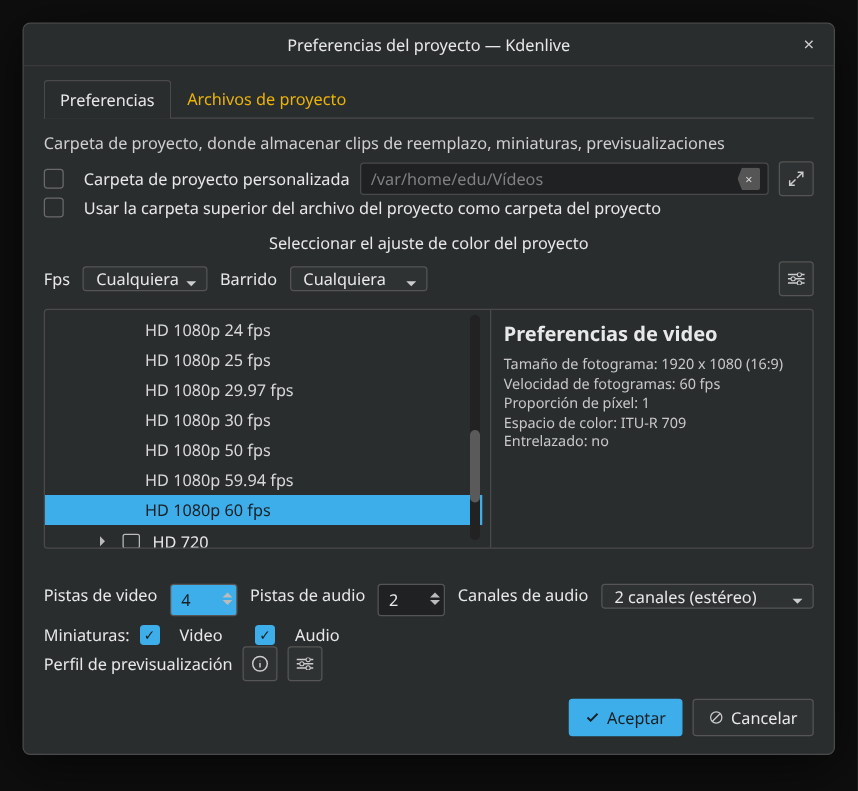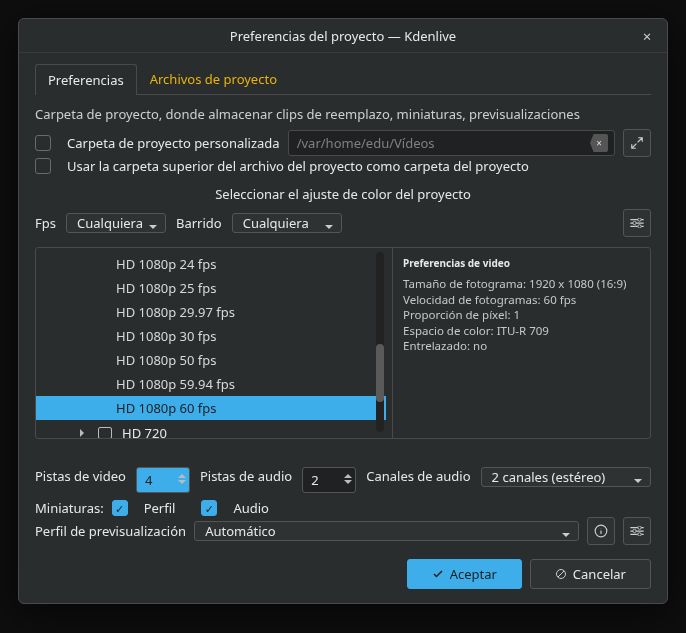--- a/index.html
+++ b/index.html
@@ -27,32 +27,32 @@
 .panel-pair{display:flex;gap:6px;border:1px solid #4a4a4a;border-radius:3px;padding:0;height:192px}
 .tree{width:350px;overflow:hidden;padding:4px 0;position:relative}
 .tree-item{padding:3px 0 3px 80px;color:#d8d8d8;font-size:13px;cursor:pointer;position:relative}
 .tree-item.sel{background:#3daee9;color:#182025}
 .tree-group{padding:4px 0 4px 44px;display:flex;align-items:center;gap:6px}
 .chevron{display:inline-block;width:0;height:0;border:4px solid transparent;border-left-color:#bbb;margin-right:4px}
 .folder{width:14px;height:12px;border:1px solid #bbb;border-radius:2px;display:inline-block;margin-right:4px}
 .scroll{position:absolute;right:2px;top:4px;width:8px;height:180px;background:#222;border-radius:4px}
 .scroll .thumb{position:absolute;left:0;width:8px;height:58px;top:92px;background:#5a5a5a;border-radius:4px}
 .detail{flex:1;padding:8px 10px;border-left:1px solid #4a4a4a}
-.detail h4{font-weight:bold;font-size:10px;margin-bottom:6px}
+.detail h4{font-weight:bold;font-size:16px;margin-bottom:6px}
 .detail p{font-size:11.5px;color:#c8c8c8;line-height:1.35}
 .trackrow{display:flex;align-items:flex-start;gap:10px;margin:28px 0 6px;flex-wrap:nowrap}
 .spin{display:flex;align-items:center;background:#1f2122;border:1px solid #555;border-radius:3px;height:26px;width:54px;padding:0 18px 0 8px;position:relative}
 .spin.hl{background:#3daee9}
 .spin.hl span{color:#182025}
 .spin .ud{position:absolute;right:3px;top:2px;display:flex;flex-direction:column;gap:2px}
 .spin .ud div{width:0;height:0;border:4px solid transparent}
 .spin .ud .u{border-bottom-color:#bbb}
 .spin .ud .d{border-top-color:#bbb}
 .footer{display:flex;justify-content:flex-end;gap:8px;margin-top:14px}
-.btn{border:1px solid #555;background:#2f3233;border-radius:3px;padding:5px 24px;display:flex;align-items:center;gap:6px;cursor:pointer}
+.btn{border:1px solid #555;background:#2f3233;border-radius:3px;padding:5px 12px;display:flex;align-items:center;gap:6px;cursor:pointer}
 .btn.primary{background:#3daee9;border-color:#3daee9;color:#182025}
 .btn.primary span{color:#182025}
 svg{display:block}
 .lbl{white-space:nowrap}
 </style>
 </head>
 <body>
 
 <div class="backdrop"></div>
 
@@ -157,31 +157,28 @@
       </div>
       <span class="lbl">Canales de audio</span>
       <div class="select" style="flex:1">
           <span>2 canales (estéreo)</span>
         </div>
     </div>
 
     <div class="row">
       <span class="lbl">Miniaturas:</span>
       <span class="chk checked"></span>
-      <span class="lbl">Perfil</span>
+      <span class="lbl">Video</span>
       <span style="width:10px"></span>
       <span class="chk checked"></span>
       <span class="lbl">Audio</span>
     </div>
 
     <div class="row">
       <span class="lbl">Perfil de previsualización</span>
-      <div class="select" style="flex:1">
-          <span>Automático</span>
-        </div>
       <div class="iconbtn">
         <svg width="14" height="14" viewBox="0 0 24 24">
             <circle cx="12" cy="12" r="10" fill="none" stroke="#ccc" stroke-width="2"></circle>
             <path d="M12 8v.5M12 11v6" stroke="#ccc" stroke-width="2"></path>
           </svg>
       </div>
       <div class="iconbtn">
         <svg width="14" height="10" viewBox="0 0 16 12">
             <path stroke="#ccc" stroke-width="1.5" d="M0 2h16M0 6h16M0 10h16"></path>
             <circle cx="11" cy="2" r="2" fill="#2f3233" stroke="#ccc"></circle>

